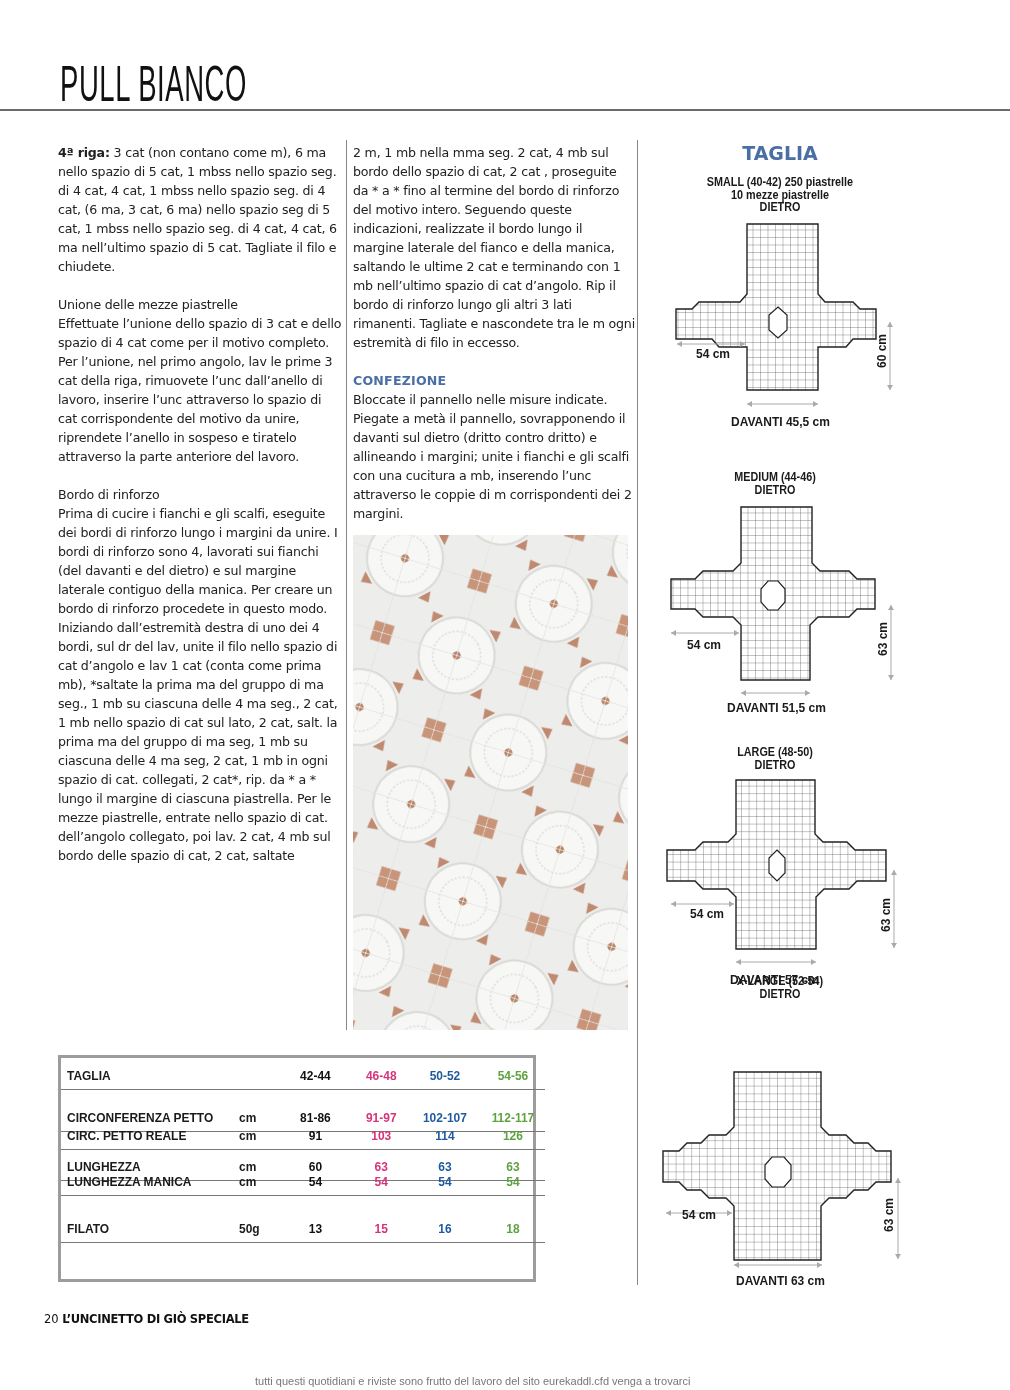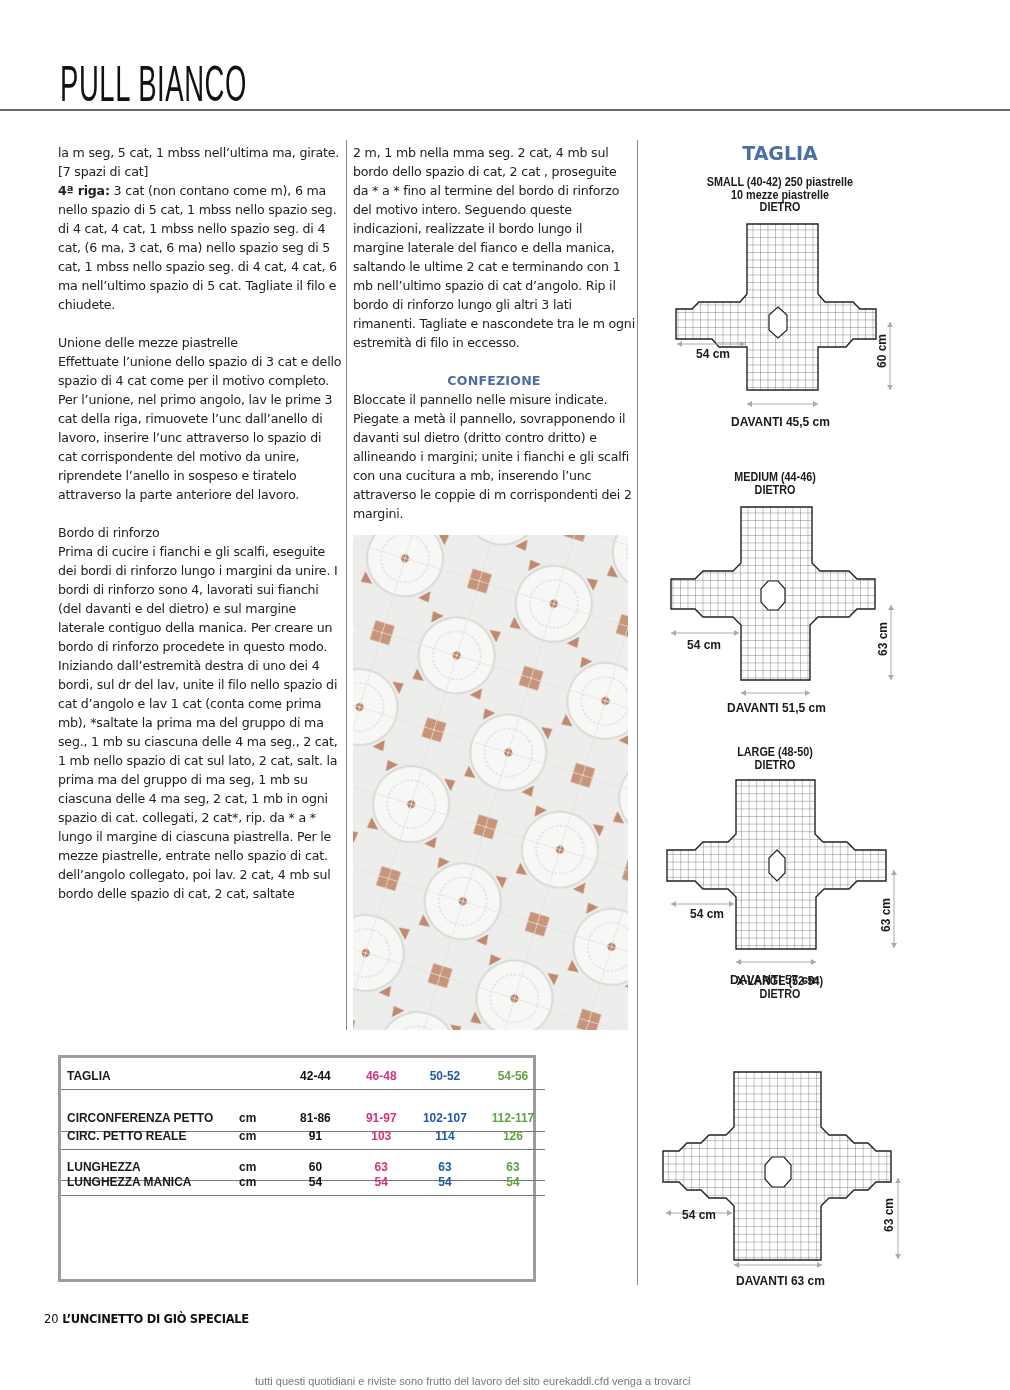--- a/index.html
+++ b/index.html
@@ -9,21 +9,21 @@
   .title-rule { position: absolute; left: 0; top: 109px; width: 1010px; height: 2px; background: #6a6a6a; }
 
   .col { position: absolute; font-family: "DejaVu Sans", sans-serif; font-size: 12.6px; line-height: 19px; color: #222; letter-spacing: -0.2px; }
   .col p { margin: 0; }
   .col .gap { height: 19px; }
   .col .sub { font-weight: normal; }
   .col b { font-weight: bold; }
   .col1 { left: 58px; top: 143px; width: 285px; }
   .col2 { left: 353px; top: 143px; width: 282px; }
   .vline { position: absolute; width: 1px; background: #888; }
-  .confezione-h { color: #4a6fa5; font-weight: bold; font-size: 12.6px; letter-spacing: 0.2px; text-align: center; }
+  .confezione-h { color: #4a6fa5; font-weight: bold; font-size: 12.6px; letter-spacing: 0.2px; }
 
   .photo { position: absolute; left: 353px; top: 535px; width: 275px; height: 495px; background: #c89a80; overflow: hidden; }
 
   .schemi-title { position: absolute; left: 660px; top: 142px; width: 240px; text-align: center; font-family: "DejaVu Sans", sans-serif; font-weight: bold; font-size: 19px; color: #4a6fa5; }
   .scheme { position: absolute; width: 260px; }
   .scheme-label { text-align: center; font-family: "Liberation Sans", sans-serif; font-weight: bold; font-size: 12px; line-height: 12.5px; color: #1a1a1a; transform: scaleX(0.9); }
   .dim { position: absolute; font-family: "Liberation Sans", sans-serif; font-weight: bold; font-size: 12px; color: #1a1a1a; white-space: nowrap; }
   .dim.vert { transform: rotate(-90deg); transform-origin: left top; }
 
   .table-box { position: absolute; left: 58px; top: 1055px; width: 478px; height: 227px; border: 3px solid #9c9c9c; background: #fff; box-sizing: border-box; }
@@ -42,21 +42,20 @@
   .footer .brand { font-weight: bold; letter-spacing: -0.3px; }
   .watermark { position: absolute; left: 255px; top: 1375px; font-family: "Liberation Sans", sans-serif; font-size: 11px; color: #777; white-space: nowrap; }
 </style>
 </head>
 <body>
 
 <div class="title">PULL BIANCO</div>
 <div class="title-rule"></div>
 
 <div class="col col1">
-  <p>la m seg, 5 cat, 1 mbss nell’ultima ma, girate. [7 spazi di cat]</p>
   <p><b>4ª riga:</b><span> 3 cat (non contano come m), 6 ma nello spazio di 5 cat, 1 mbss nello spazio seg. di 4 cat, 4 cat, 1 mbss nello spazio seg. di 4 cat, (6 ma, 3 cat, 6 ma) nello spazio seg di 5 cat, 1 mbss nello spazio seg. di 4 cat, 4 cat, 6 ma nell’ultimo spazio di 5 cat. Tagliate il filo e chiudete.</span></p>
   <div class="gap"></div>
   <p class="sub">Unione delle mezze piastrelle</p>
   <p>Effettuate l’unione dello spazio di 3 cat e dello spazio di 4 cat come per il motivo completo. Per l’unione, nel primo angolo, lav le prime 3 cat della riga, rimuovete l’unc dall’anello di lavoro, inserire l’unc attraverso lo spazio di cat corrispondente del motivo da unire, riprendete l’anello in sospeso e tiratelo attraverso la parte anteriore del lavoro.</p>
   <div class="gap"></div>
   <p class="sub">Bordo di rinforzo</p>
   <p>Prima di cucire i fianchi e gli scalfi, eseguite dei bordi di rinforzo lungo i margini da unire. I bordi di rinforzo sono 4, lavorati sui fianchi (del davanti e del dietro) e sul margine laterale contiguo della manica. Per creare un bordo di rinforzo procedete in questo modo. Iniziando dall’estremità destra di uno dei 4 bordi, sul dr del lav, unite il filo nello spazio di cat d’angolo e lav 1 cat (conta come prima mb), *saltate la prima ma del gruppo di ma seg., 1 mb su ciascuna delle 4 ma seg., 2 cat, 1 mb nello spazio di cat sul lato, 2 cat, salt. la prima ma del gruppo di ma seg, 1 mb su ciascuna delle 4 ma seg, 2 cat, 1 mb in ogni spazio di cat. collegati, 2 cat*, rip. da * a * lungo il margine di ciascuna piastrella. Per le mezze piastrelle, entrate nello spazio di cat. dell’angolo collegato, poi lav. 2 cat, 4 mb sul bordo delle spazio di cat, 2 cat, saltate</p>
 </div>
 <div class="vline" style="left:346px; top:140px; height:890px;"></div>
 
@@ -228,19 +227,28 @@
   </div>
   <div class="trow" style="top:108px;">
     <span class="c c-label">LUNGHEZZA MANICA</span>
     <span class="c c-unit">cm</span>
     <span class="c c-s1" style="color:#111111">54</span>
     <span class="c c-s2" style="color:#d6337a">54</span>
     <span class="c c-s3" style="color:#1f5a9e">54</span>
     <span class="c c-s4" style="color:#5ea33f">54</span>
     <div class="sep"></div>
   </div>
+  <div class="trow" style="top:155px;">
+    <span class="c c-label">FILATO</span>
+    <span class="c c-unit">50g</span>
+    <span class="c c-s1" style="color:#111111">13</span>
+    <span class="c c-s2" style="color:#d6337a">15</span>
+    <span class="c c-s3" style="color:#1f5a9e">16</span>
+    <span class="c c-s4" style="color:#5ea33f">18</span>
+    <div class="sep"></div>
+  </div>
 </div>
 
 <div class="footer">
   <span>20</span>
   <span class="brand">L’UNCINETTO DI GIÒ SPECIALE</span>
 </div>
 <div class="watermark">tutti questi quotidiani e riviste sono frutto del lavoro del sito eurekaddl.cfd  venga a trovarci</div>
 
 </body></html>

